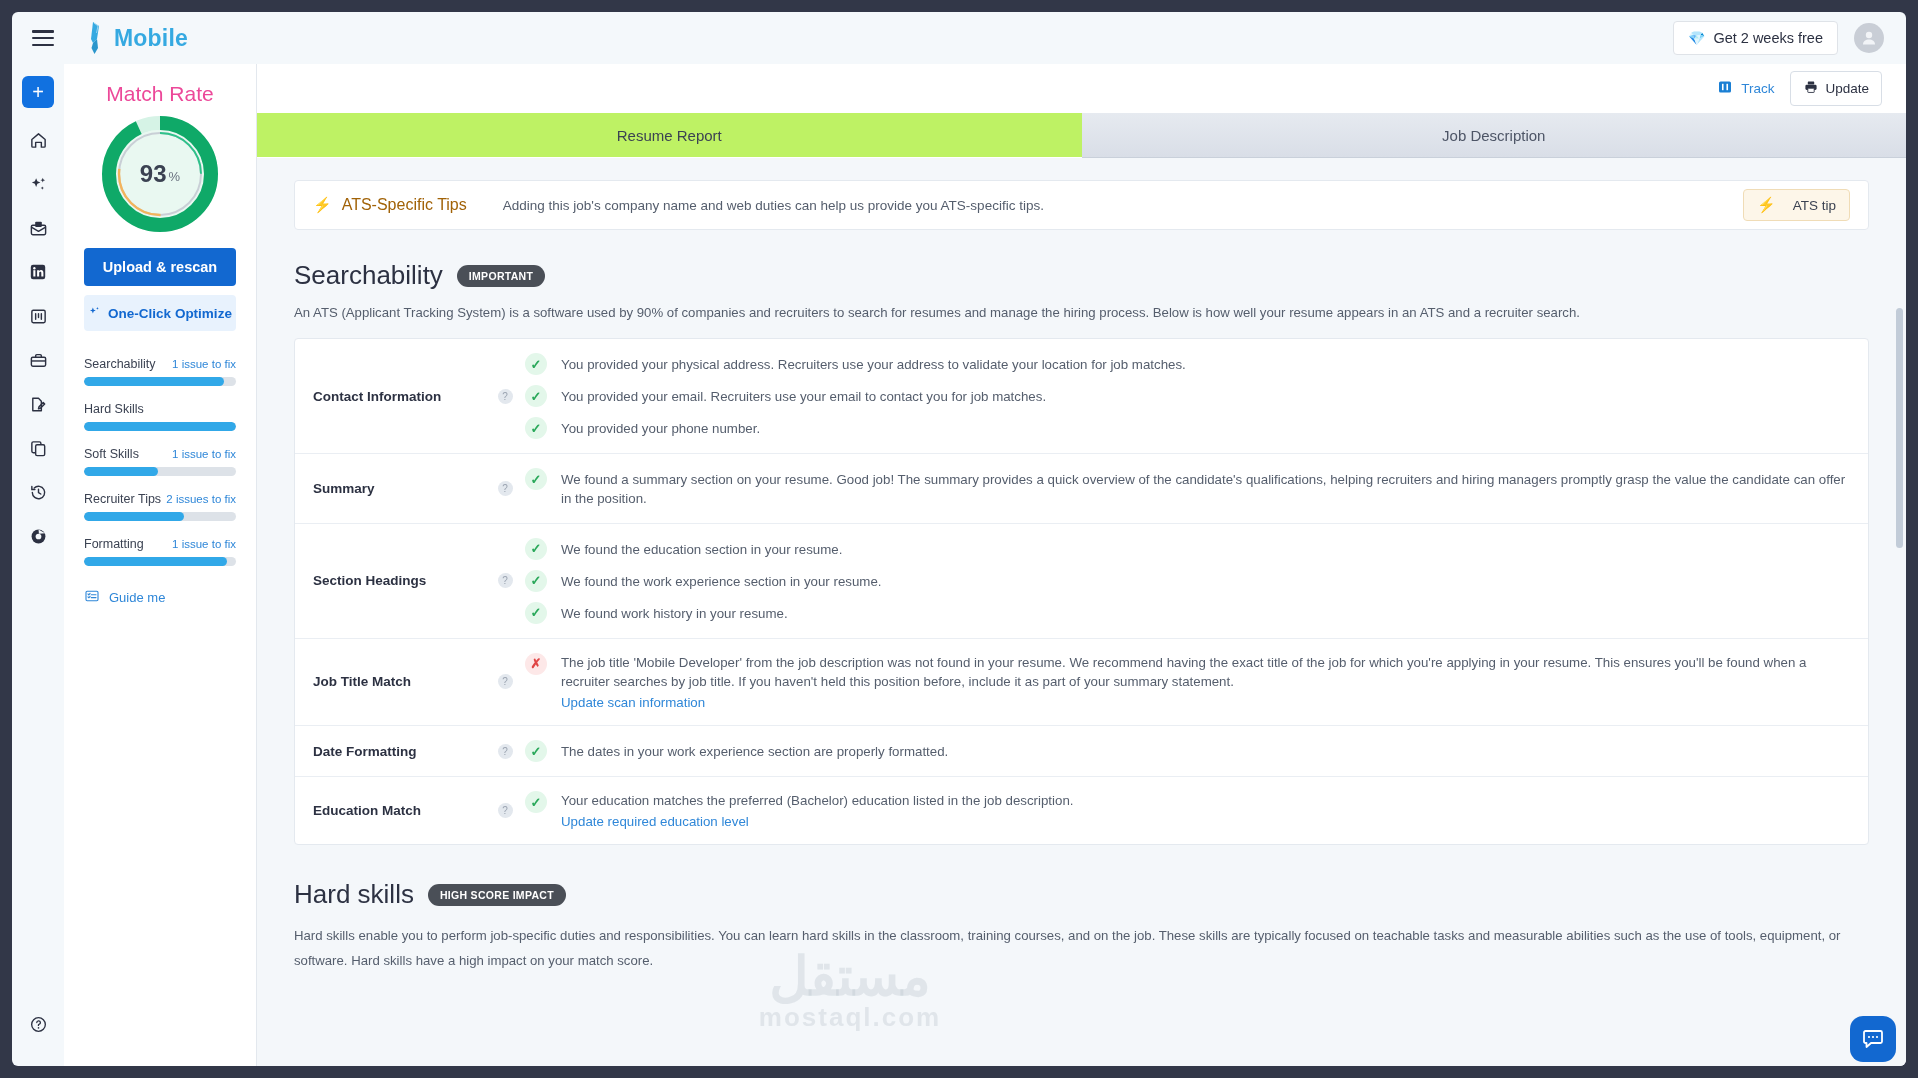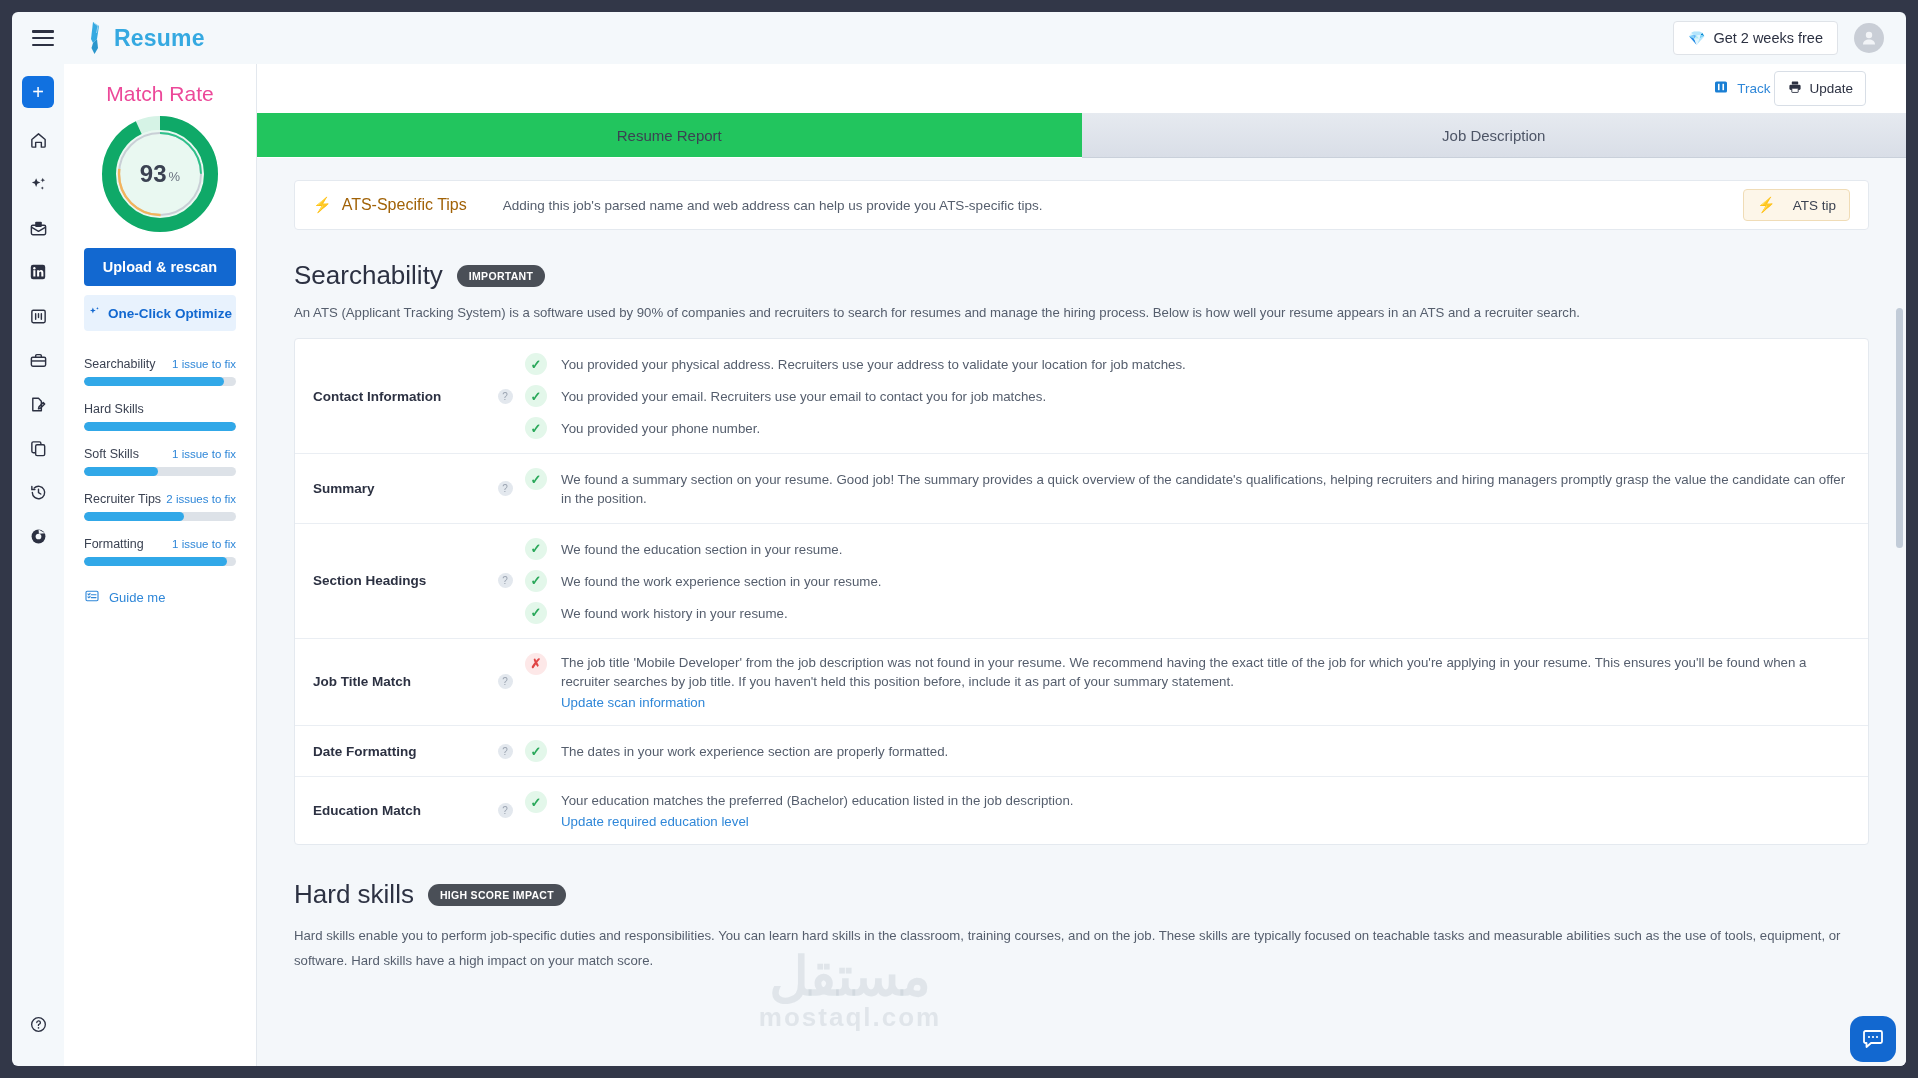--- a/index.html
+++ b/index.html
@@ -112,35 +112,35 @@
     border-bottom-right-radius: 6px;
   }
   .subheader {
     position: absolute; left: 0; top: 0; width: 1649px; height: 49px;
     background: #fff; display: flex; align-items: center;
   }
   .crumbs { margin-left: 20px; }
   .crumb-small { font-size: 12px; color: #6b7280; }
   .crumb-title { font-size: 20px; color: #3b4252; display: flex; align-items: center; gap: 10px; margin-top: 1px;}
   .pencil { color: #8a94a2; font-size: 13px; cursor: pointer; }
-  .subheader-right { margin-left: auto; display: flex; align-items: center; gap: 4px; margin-right: 40px; }
+  .subheader-right { margin-left: auto; display: flex; align-items: center; gap: 16px; margin-right: 24px; }
   .track-btn { display: flex; align-items: center; gap: 8px; color: #2f87d8; font-size: 13.5px; cursor: pointer; }
   .print-btn {
     display: flex; align-items: center; gap: 6px; background: #fff;
     border: 1px solid #d8dee6; border-radius: 4px; padding: 7px 12px;
     font-size: 13.5px; color: #2c3142; cursor: pointer;
   }
 
   
   .tabs { position: absolute; left: 0; top: 49px; width: 1649px; height: 45px; display: flex; }
   .tab {
     flex: 1; display: flex; align-items: center; justify-content: center;
     font-size: 15px; cursor: pointer;
   }
-  .tab.active { background: #22c55e; color: #3b4252; border-bottom: 1px solid #fff; }
+  .tab.active { background: #bef264; color: #3b4252; border-bottom: 1px solid #fff; }
   .tab.inactive {
     background: linear-gradient(180deg, #e6eaf0 0%, #d9dee7 100%);
     color: #4d5566; border-bottom: 1px solid #c9d0da;
   }
 
   .content {
     position: absolute; left: 0; top: 94px; width: 1649px; height: 908px;
     background: #f4f7fa; overflow: hidden; padding: 0 0 0 0;
   }
   .scrollbar {
@@ -230,21 +230,21 @@
         <span></span>
     </div>
     <div class="brand">
       <span class="brand-mark">
         <svg width="22" height="34" viewBox="0 0 22 34">
           <path d="M9 1 L15 5 L13 18 L9 22 L7 18 Z" fill="#35a9e1"></path>
           <path d="M9 22 L13 18 L14 27 L10.5 33 L7.5 27 Z" fill="#2b96cc"></path>
           <path d="M10 2 L14 5 L12.5 12" stroke="#ffffff" stroke-width="0.9" fill="none" opacity="0.55"></path>
         </svg>
       </span>
-      <span class="brand-text">Resume</span>
+      <span class="brand-text">Mobile</span>
     </div>
     <div class="header-right">
       <div class="btn-trial">
         <span class="gem">💎</span>
         <span>Get 2 weeks free</span>
       </div>
       <div class="avatar">
         <svg width="18" height="18" viewBox="0 0 18 18">
           <circle cx="9" cy="6" r="3.2" fill="#f2f4f7"></circle>
           <path d="M3 15.5c0-3.2 2.7-5 6-5s6 1.8 6 5z" fill="#f2f4f7"></path>
@@ -459,21 +459,21 @@
     <div class="tabs">
       <div class="tab active">Resume Report</div>
       <div class="tab inactive">Job Description</div>
     </div>
 
     <div class="content">
 
       <div class="ats-banner">
         <span class="bolt">⚡</span>
         <span class="ats-label">ATS-Specific Tips</span>
-        <span class="ats-text">Adding this job's parsed name and web address can help us provide you ATS-specific tips.</span>
+        <span class="ats-text">Adding this job's company name and web duties can help us provide you ATS-specific tips.</span>
         <div class="ats-tip-btn">
           <span class="bolt">⚡</span>
           <span>ATS tip</span>
         </div>
       </div>
 
       <div class="section-head">
         <span class="section-title">Searchability</span>
         <span class="pill">IMPORTANT</span>
       </div>

